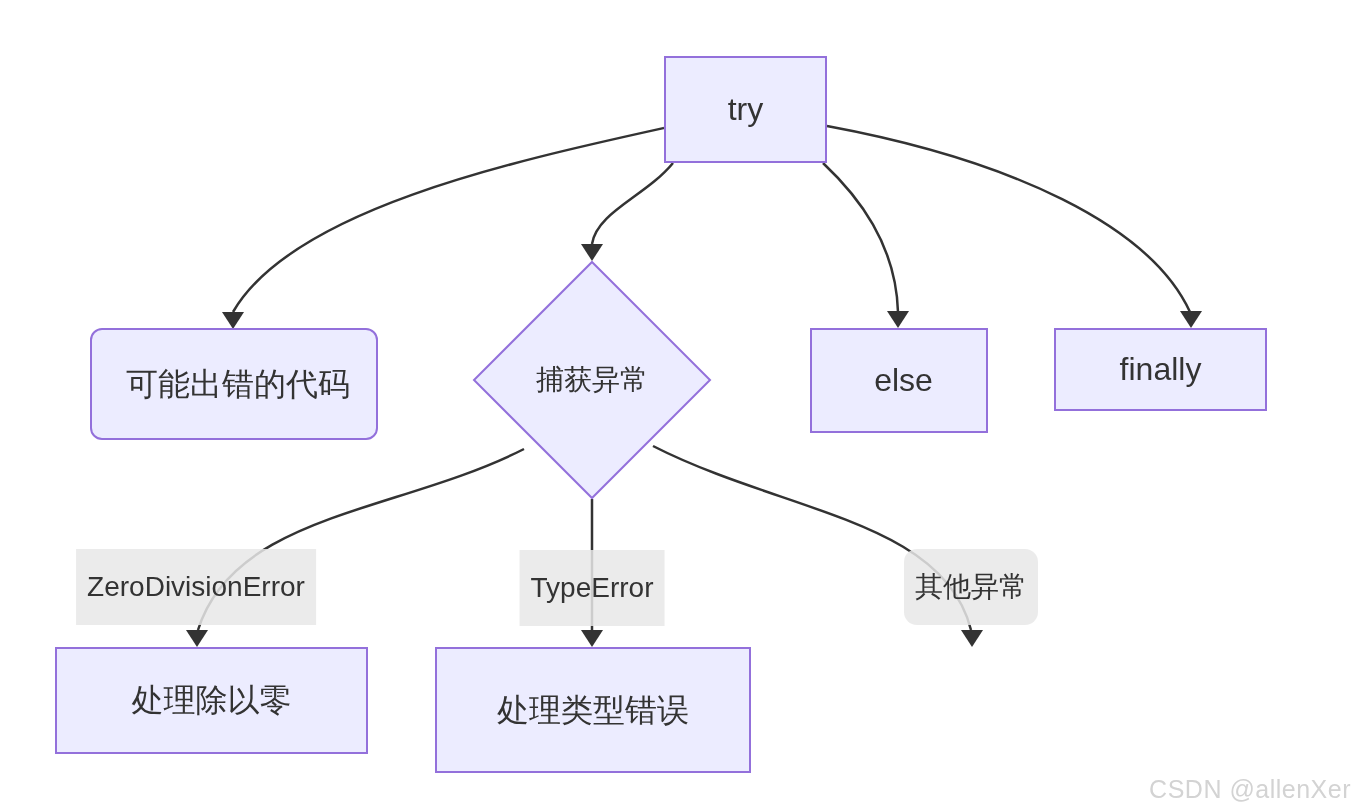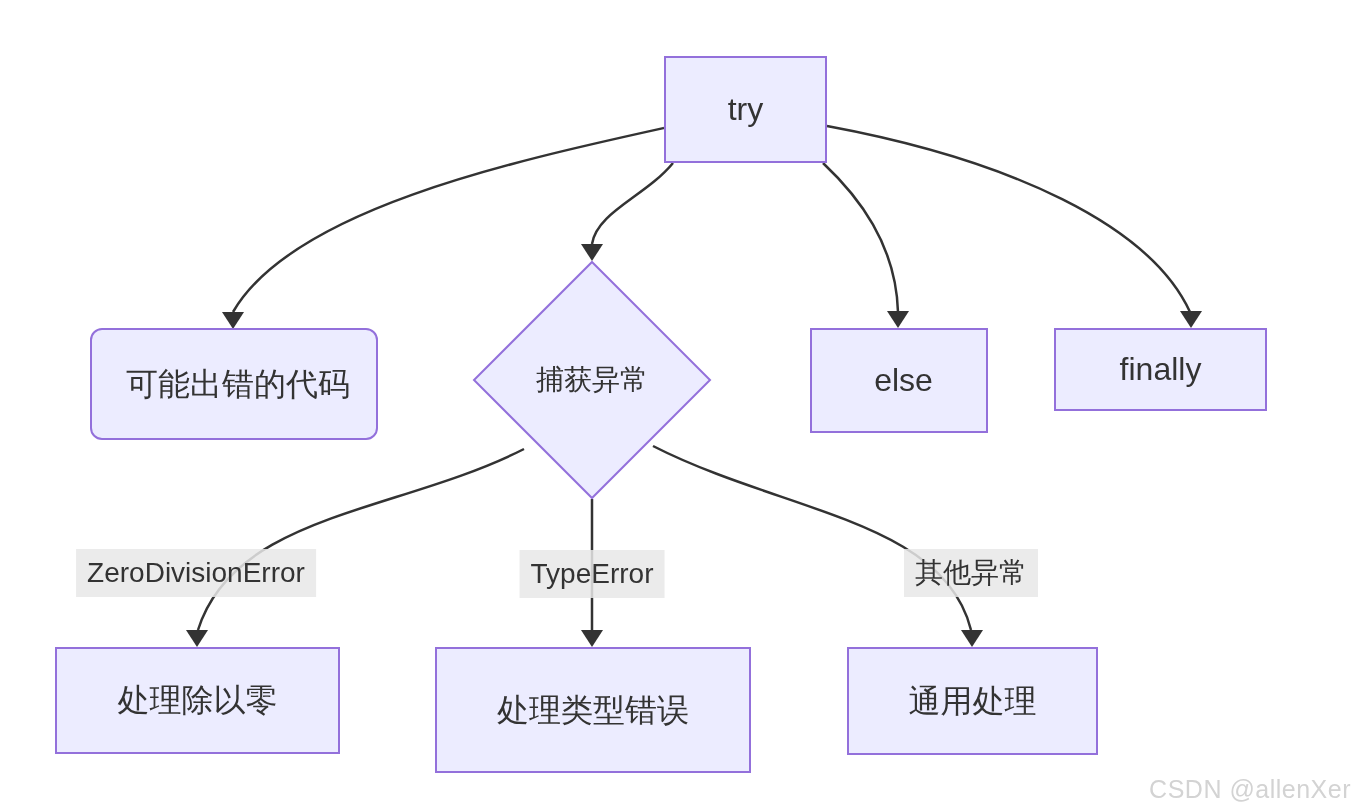--- a/index.html
+++ b/index.html
@@ -50,21 +50,21 @@
     align-items: center;
     justify-content: center;
     font-size: 28px;
     color: var(--text-color, #333333);
     white-space: nowrap;
   }
   .edge-label {
     position: absolute;
     transform: translateX(-50%);
     background: var(--label-bg, rgba(232,232,232,0.85));
-    padding: 7px 11px;
+    padding: 21px 11px;
     font-size: 28px;
     line-height: 1.2;
     color: var(--text-color, #333333);
     white-space: nowrap;
   }
   .watermark {
     position: absolute;
     top: 775px;
     right: 2px;
     font-size: 25px;
@@ -102,27 +102,26 @@
   <div class="node" style="left:664px; top:56px; width:163px; height:107px;">try</div>
 
   <div class="node rounded" style="left:90px; top:328px; width:288px; height:112px;">可能出错的代码</div>
 
   <div class="diamond-label" style="left:474px; top:352px; width:236px; height:56px;">捕获异常</div>
 
   <div class="node" style="left:810px; top:328px; width:178px; height:105px;padding-left:9px;">else</div>
 
   <div class="node" style="left:1054px; top:328px; width:213px; height:83px;">finally</div>
 
-  <div class="node" style="left:55px; top:647px; width:285px; height:107px;">处理除以零</div>
+  <div class="node" style="left:55px; top:647px; width:313px; height:107px;">处理除以零</div>
 
   <div class="node" style="left:435px; top:647px; width:316px; height:126px;">处理类型错误</div>
 
-  <div class="node" style="left:847px; top:647px; width:251px; height:108px;">通用处理</div>
 
   <div class="edge-label" style="left:196px; top:549px;">ZeroDivisionError</div>
 
   <div class="edge-label" style="left:592px; top:550px;">TypeError</div>
 
-  <div class="edge-label" style="left:971px; top:549px;">其他异常</div>
+  <div class="edge-label" style="left:971px; top:549px;border-radius:13px;">其他异常</div>
 
   <div class="watermark">CSDN @allenXer</div>
 
 </div>
 
 </body></html>

